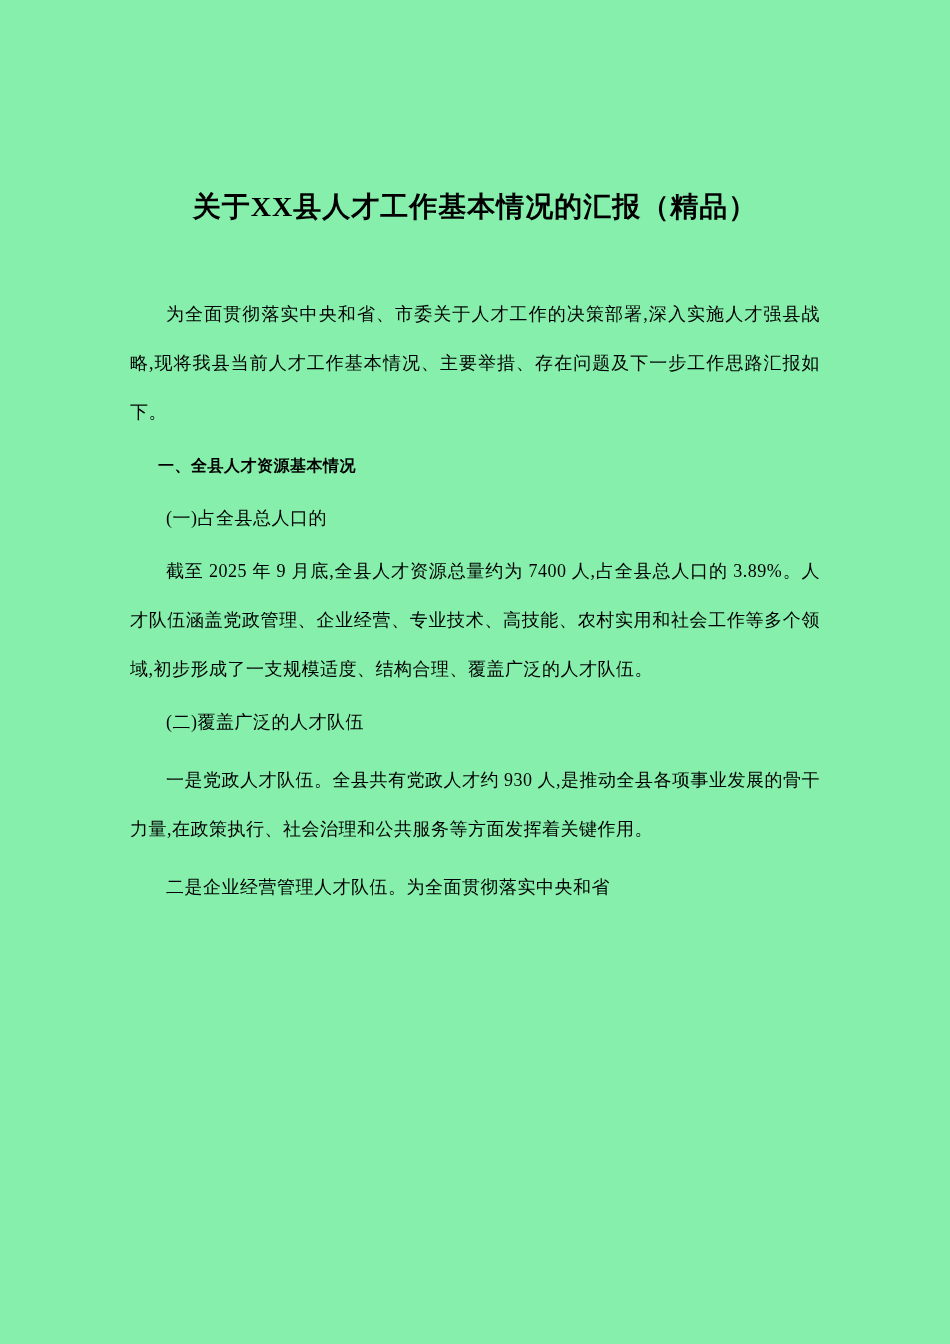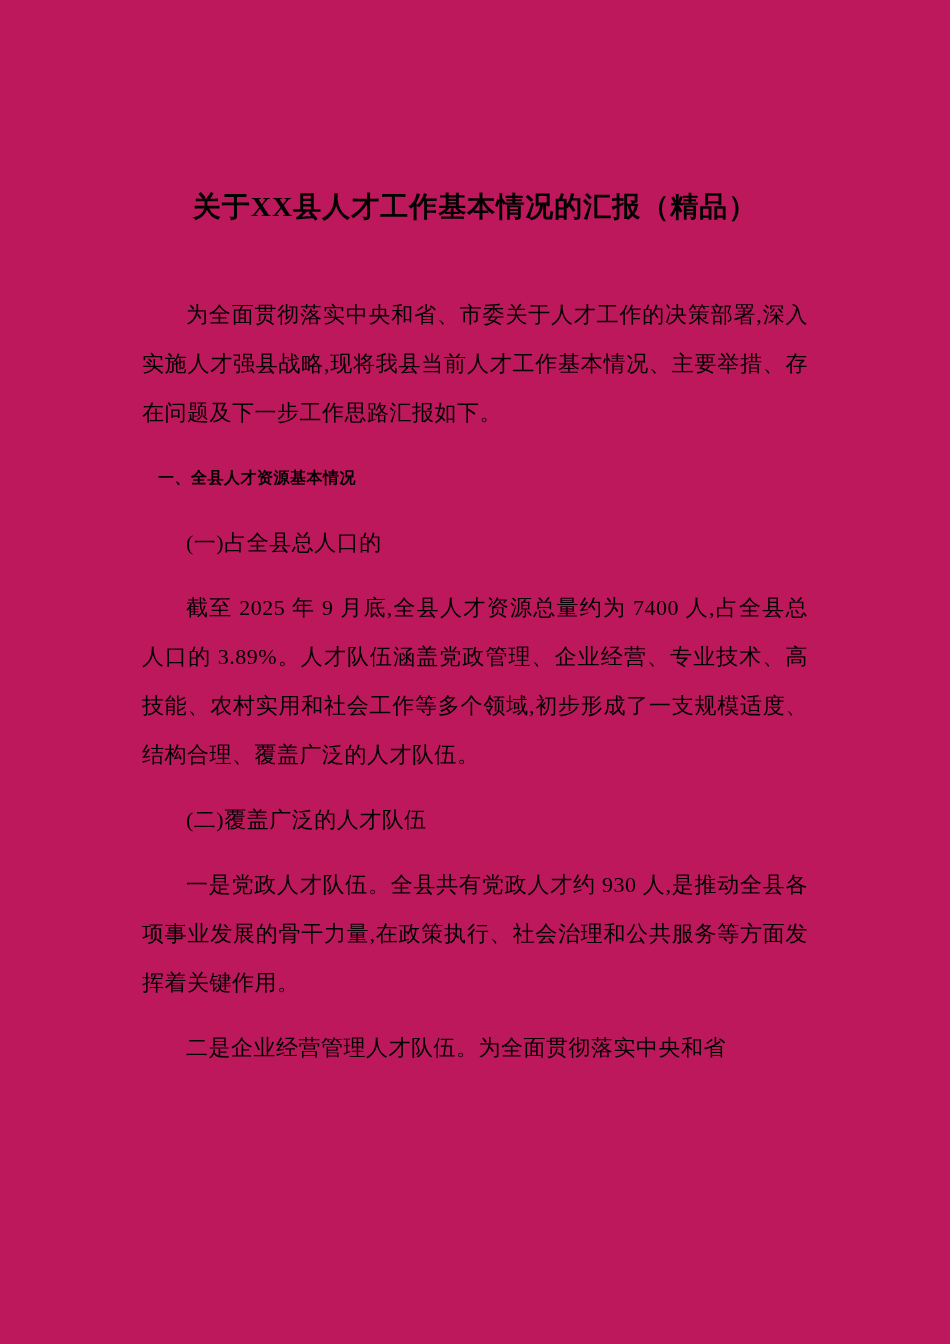--- a/index.html
+++ b/index.html
@@ -5,38 +5,38 @@
   html, body {
     margin: 0;
     padding: 0;
     background: #ffffff;
   }
   .page {
     position: relative;
     width: 950px;
     height: 1344px;
     margin: 0 auto;
-    background: #be185d;
+    background: #86efac;
     box-sizing: border-box;
     padding: 186px 126px 0 126px;
     overflow: hidden;
     font-family: "Liberation Serif", "DejaVu Serif", serif;
     color: #000000;
   }
   .doc-title {
     margin: 0 0 62px 0;
     font-size: 28px;
     line-height: 42px;
     font-weight: bold;
     text-align: center;
     letter-spacing: 1px;
   }
   .para {
-    margin: 16px;
-    font-size: 22px;
+    margin: 4px;
+    font-size: 18px;
     line-height: 49px;
     text-align: justify;
     text-indent: 2em;
     letter-spacing: 0.5px;
     word-break: break-all;
   }
   .heading {
     margin: 0;
     font-size: 16px;
     line-height: 49px;

